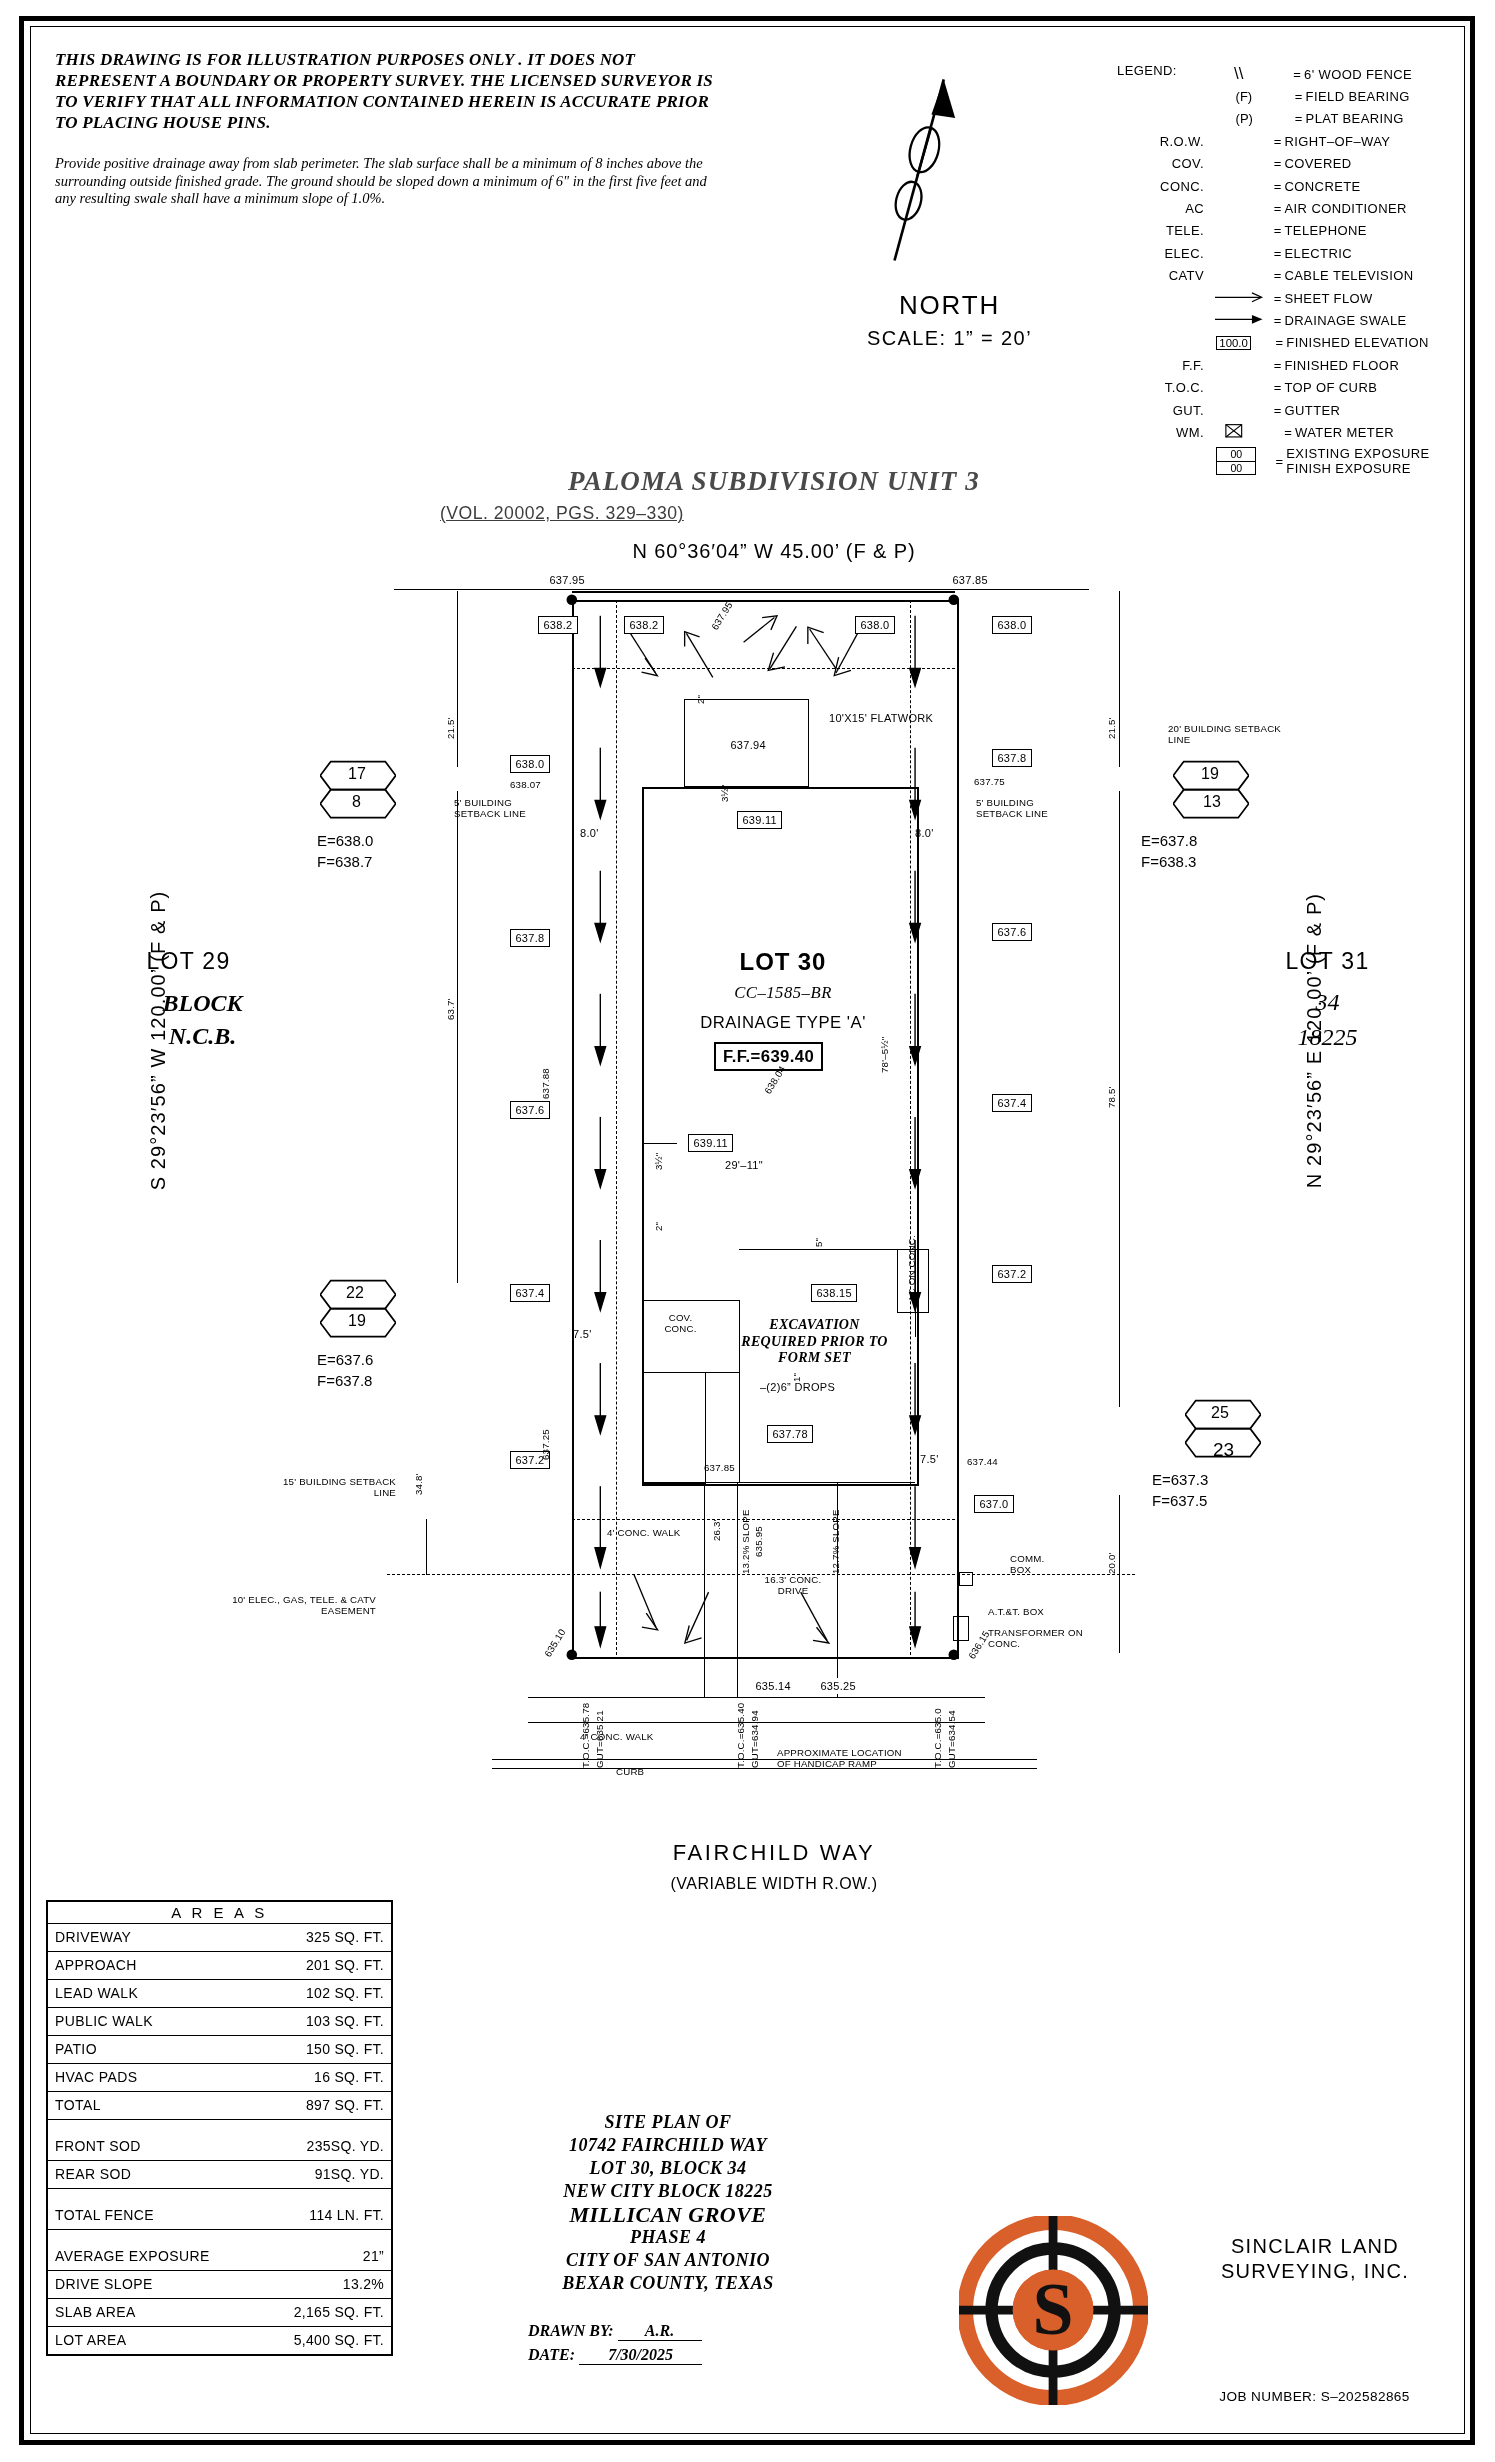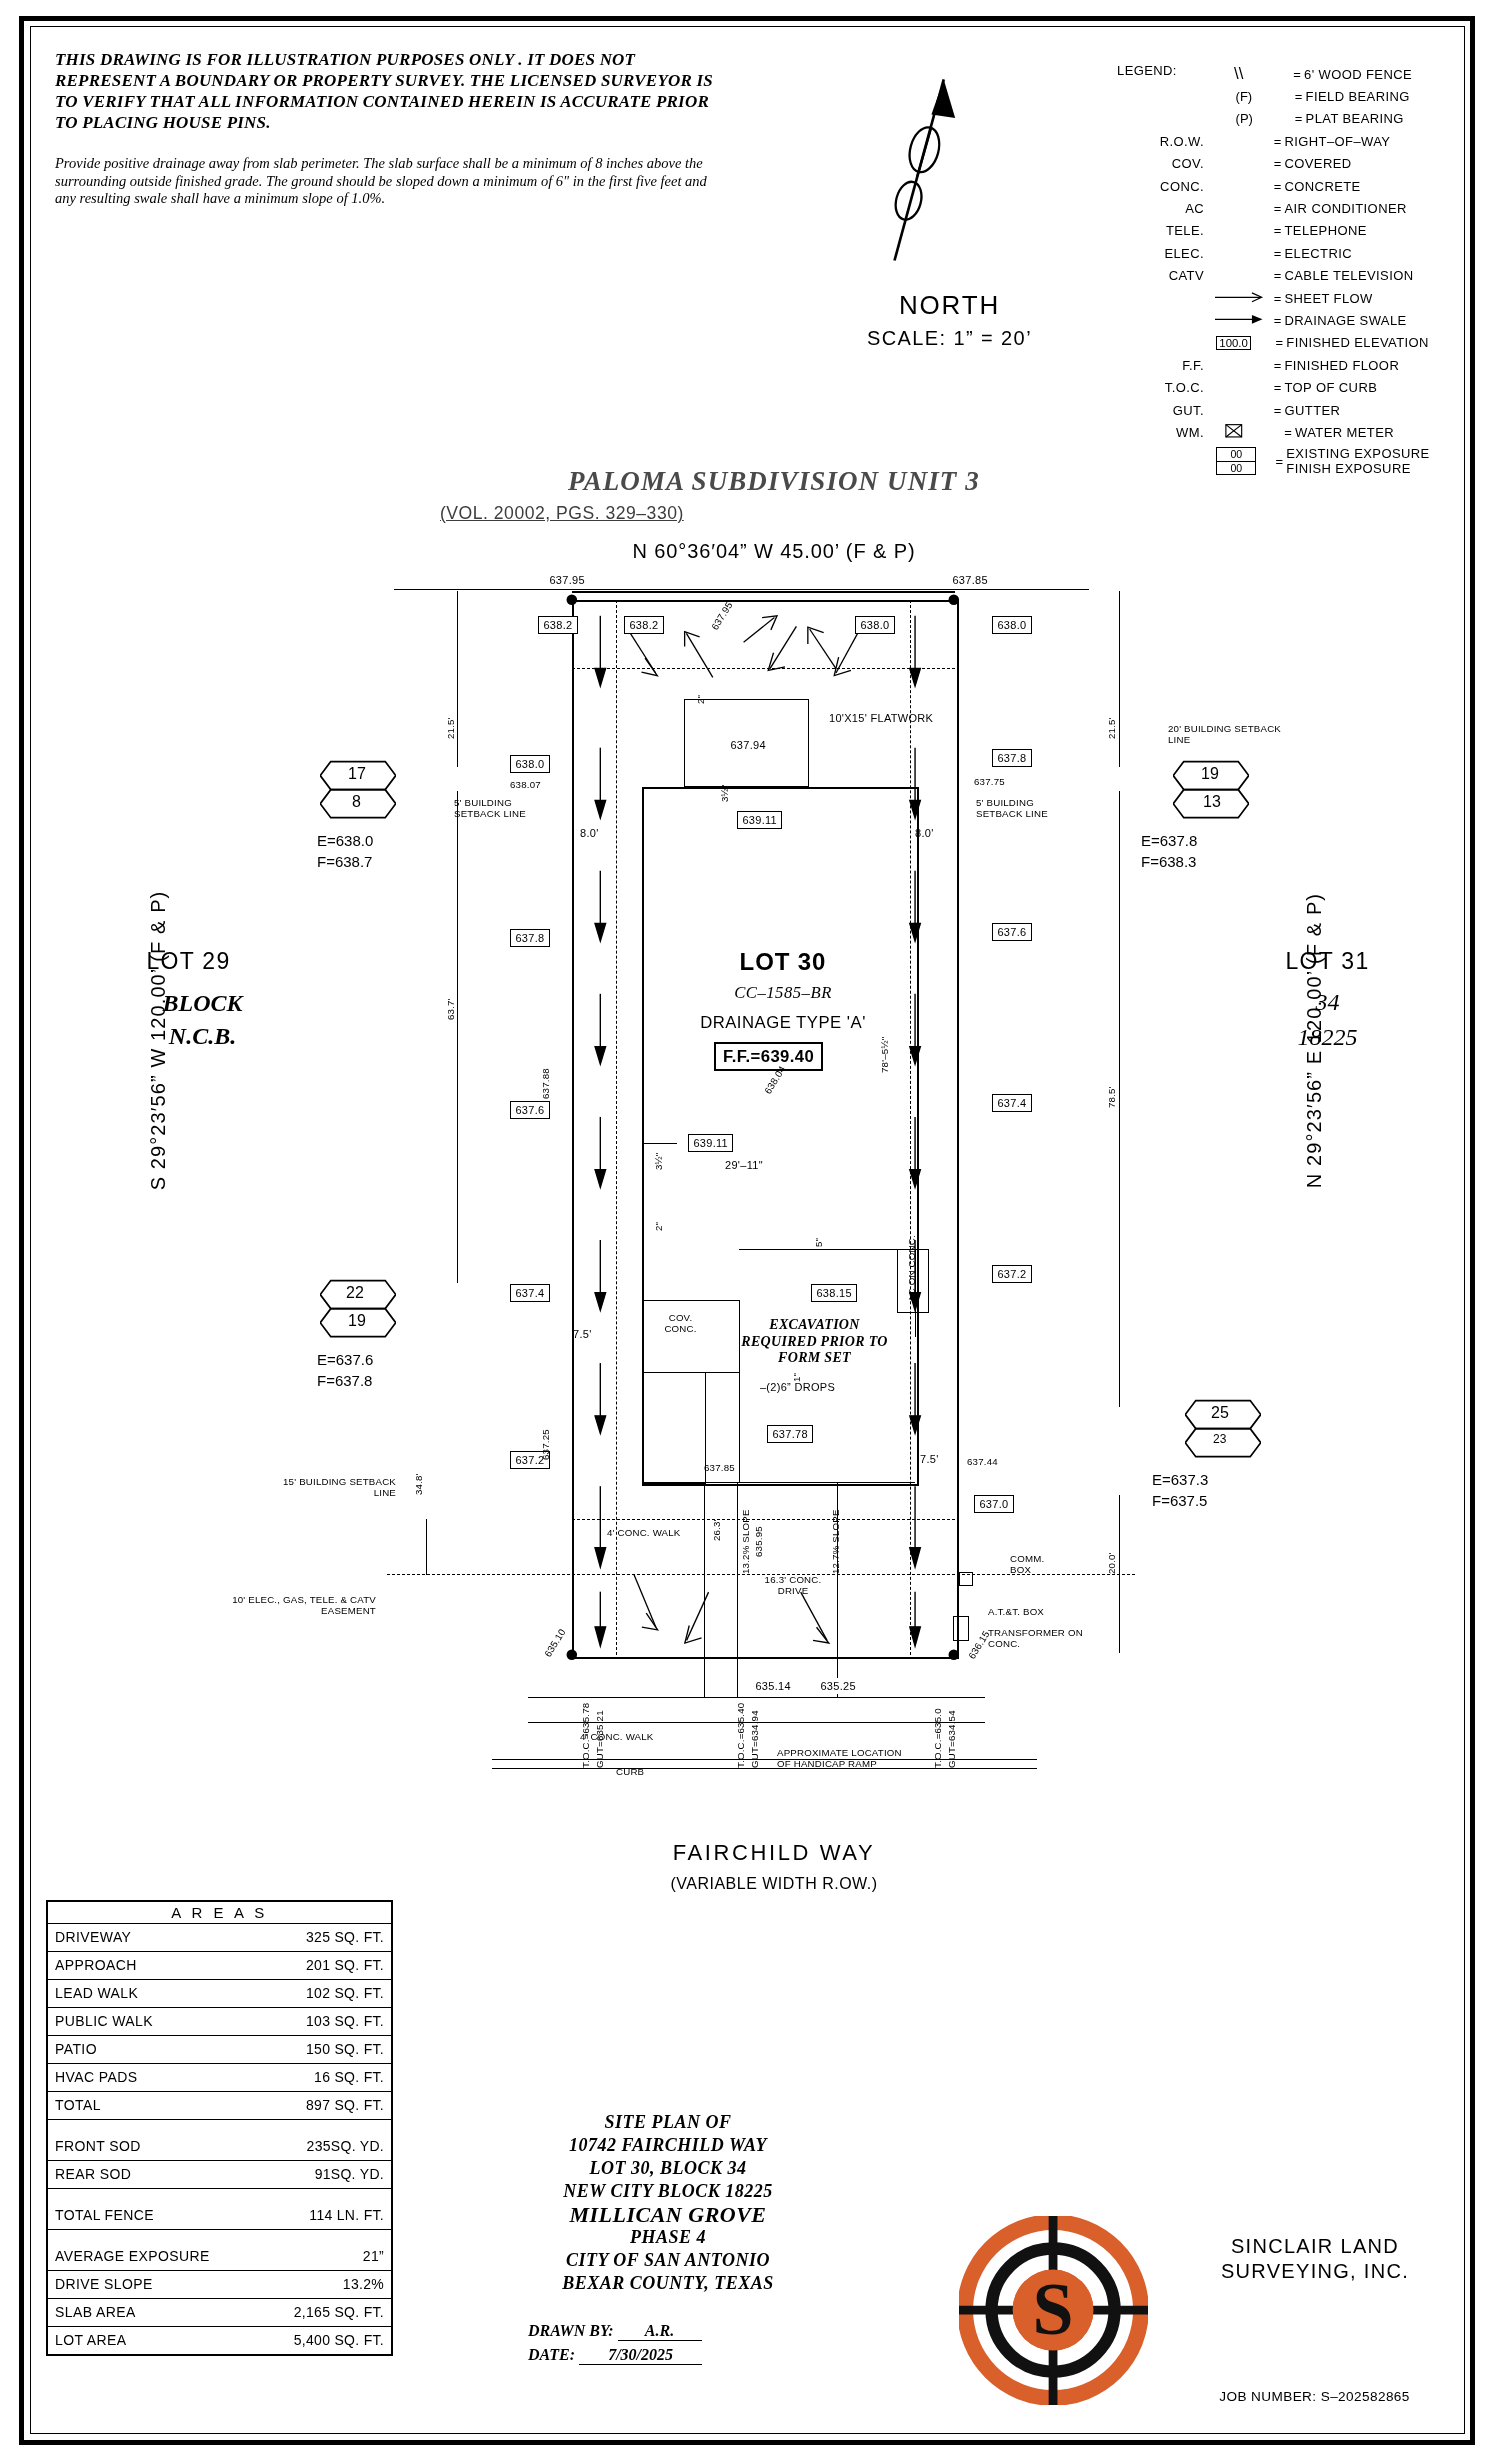--- a/index.html
+++ b/index.html
@@ -467,21 +467,21 @@
     <div>E=637.6</div>
     <div>F=637.8</div>
   </div>
 
   <div class="abs" style="left:1185px;top:1397px;">
     <svg width="76" height="65" viewBox="0 0 86 74">
         <polygon points="12,4 74,4 86,20 74,36 12,36 0,20" fill="none" stroke="#000" stroke-width="2"></polygon>
         <polygon points="12,36 74,36 86,52 74,68 12,68 0,52" fill="none" stroke="#000" stroke-width="2"></polygon>
       </svg>
     <div class="abs" style="left:26px;top:7px;font-size:16px;">25</div>
-    <div class="abs" style="left:28px;top:35px;font-size:12px;">23</div>
+    <div class="abs" style="left:28px;top:42px;font-size:19px;">23</div>
   </div>
   <div class="abs" style="left:1152px;top:1469px;font-size:15px;line-height:21px;">
     <div>E=637.3</div>
     <div>F=637.5</div>
   </div>
 
   <div class="abs lot30">LOT 30</div>
   <div class="abs ccnum">CC–1585–BR</div>
   <div class="abs drntype">DRAINAGE TYPE 'A'</div>
   <div class="abs ffbox">F.F.=639.40</div>

